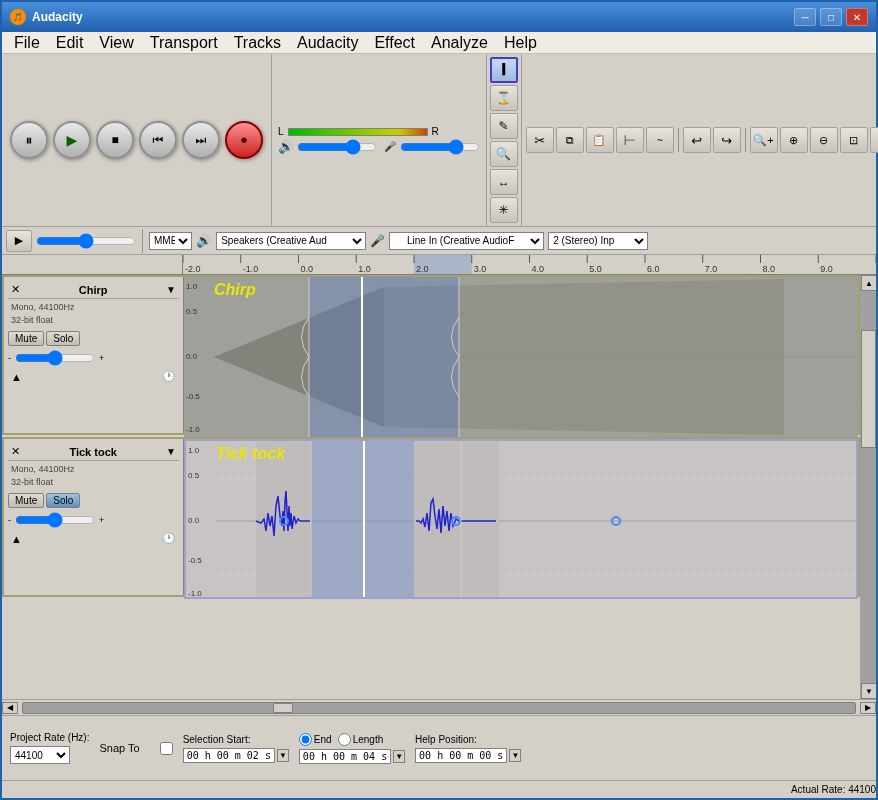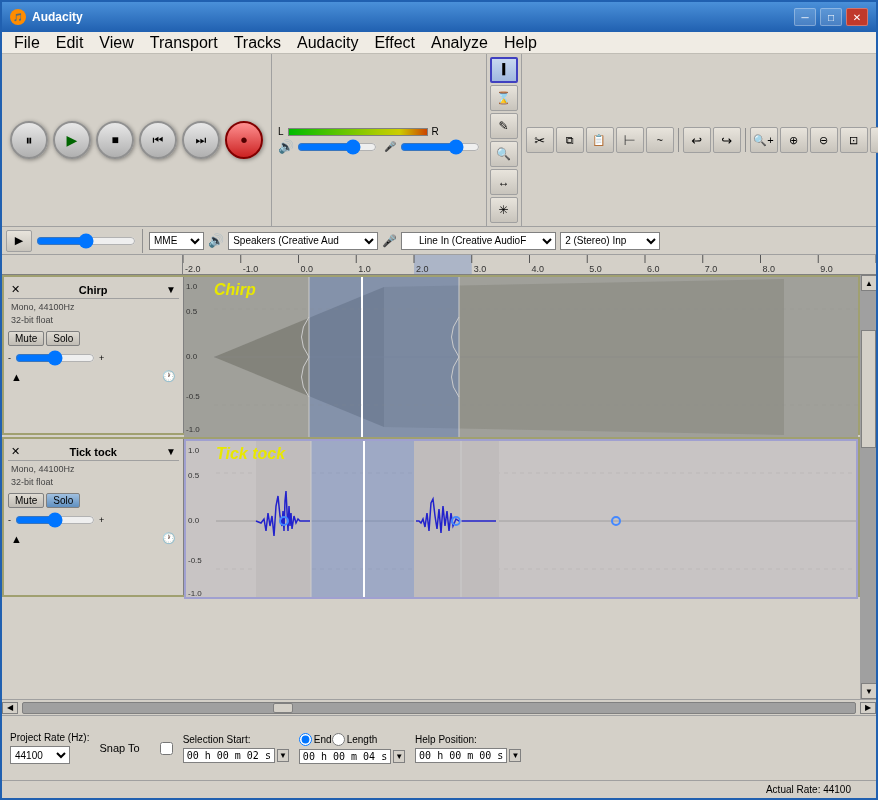--- a/index.html
+++ b/index.html
@@ -36,21 +36,21 @@
     .hscrollbar-track { flex: 1; height: 12px; background: #a0a0a0; margin: 0 4px; border: 1px solid #808080; position: relative; border-radius: 2px; }
     .hscrollbar-thumb { position: absolute; left: 30%; width: 20px; height: 100%; background: #d4d0c8; border: 1px solid #808080; border-radius: 2px; cursor: pointer; }
     .scroll-arrow { width: 16px; height: 12px; background: #d4d0c8; border: 1px solid #808080; display: flex; align-items: center; justify-content: center; cursor: pointer; font-size: 8px; }
     
     
     .bottom-bar { background: #d4d0c8; height: 60px; border-top: 1px solid #a0a0a0; display: flex; align-items: center; padding: 4px 8px; gap: 16px; font-size: 11px; }
     .bottom-field { display: flex; flex-direction: column; gap: 3px; }
     .bottom-label { font-size: 10px; }
     .time-input { display: flex; align-items: center; gap: 2px; }
     
-    .status-bar { background: #d4d0c8; height: 18px; border-top: 1px solid #a0a0a0; display: flex; align-items: center; justify-content: flex-end; padding: 0 25px; font-size: 10px; }
+    .status-bar { background: #d4d0c8; height: 18px; border-top: 1px solid #a0a0a0; display: flex; align-items: center; justify-content: flex-end; padding: 0 0; font-size: 10px; }
     
     
     .app-window { width: 878px; height: 800px; display: flex; flex-direction: column; background: #d4d0c8; border: 2px solid #2060b0; }
     
     .icon-btn { width: 28px; height: 26px; border: 1px solid #a0a0a0; background: linear-gradient(to bottom, #e8e4dc, #c8c4bc); display: flex; align-items: center; justify-content: center; cursor: pointer; font-size: 13px; border-radius: 2px; }
     .icon-btn.active { border: 2px solid #4040c0; background: linear-gradient(to bottom, #c8d8f0, #a0b8e0); }
     
     .separator { width: 1px; height: 24px; background: #909090; margin: 0 2px; }
     
     .vscrollbar { width: 16px; background: #d4d0c8; border-left: 1px solid #a0a0a0; display: flex; flex-direction: column; }
@@ -64,21 +64,21 @@
     .ruler-ticks { flex: 1; height: 20px; background: #d4d0c8; border-bottom: 1px solid #808080; position: relative; overflow: hidden; }
     
     
     .trans-btn { width: 38px; height: 38px; border-radius: 50%; border: 2px solid #909090; background: linear-gradient(to bottom, #e8e8e8, #b0b0b0); display: flex; align-items: center; justify-content: center; cursor: pointer; font-size: 16px; box-shadow: 1px 1px 4px rgba(0,0,0,0.4); }
     
     
     .track-header-top { display: flex; align-items: center; justify-content: space-between; background: #d4d0c8; padding: 2px 3px; border-bottom: 1px solid #a0a0a0; }
     
     .dropdown-select { height: 18px; font-size: 10px; border: 1px solid #808080; background: white; }
     
-    .radio-group { display: flex; align-items: center; }
+    .radio-group { display: flex; align-items: center; gap: 6px; }
     .radio-option { display: flex; align-items: center; gap: 2px; font-size: 10px; cursor: pointer; }
     
     .time-display { font-family: monospace; font-size: 10px; background: white; border: 1px solid #808080; padding: 1px 3px; display: inline-flex; align-items: center; }
     .time-dropdown { font-size: 8px; background: #d4d0c8; border: 1px solid #808080; cursor: pointer; padding: 1px; }
   </style>
 </head>
 <body>
 
 <div class="app-window">
 
@@ -161,21 +161,21 @@
       <div class="icon-btn" style="font-size:11px;">⊟</div>
     </div>
   </div>
 
   <div class="device-bar">
     <div class="icon-btn" style="width:26px; height:22px; font-size:11px;">▶</div>
     <input type="range" min="0" max="100" value="50" style="width: 100px; height: 12px;">
 
     <div class="separator"></div>
 
-    <select class="dropdown-select" style="width:55px;">
+    <select class="dropdown-select" style="width:43px;">
       <option>MME</option>
     </select>
 
     <span style="font-size:13px;">🔊</span>
     <select class="dropdown-select" style="width:150px;">
       <option>Speakers (Creative Aud</option>
     </select>
 
     <span style="font-size:12px;">🎤</span>
     <select class="dropdown-select" style="width:155px;text-align:center;">

